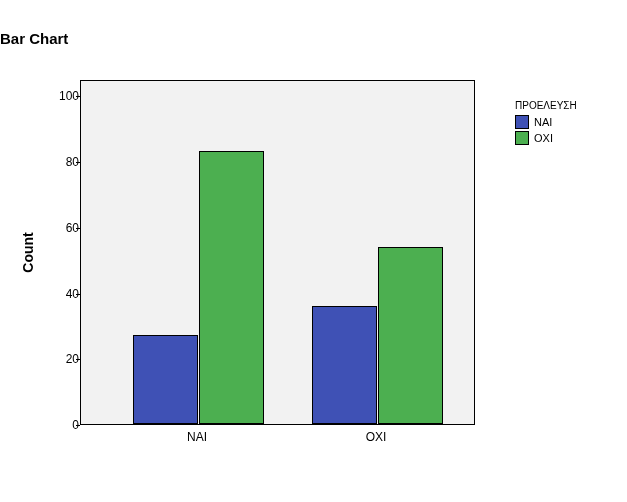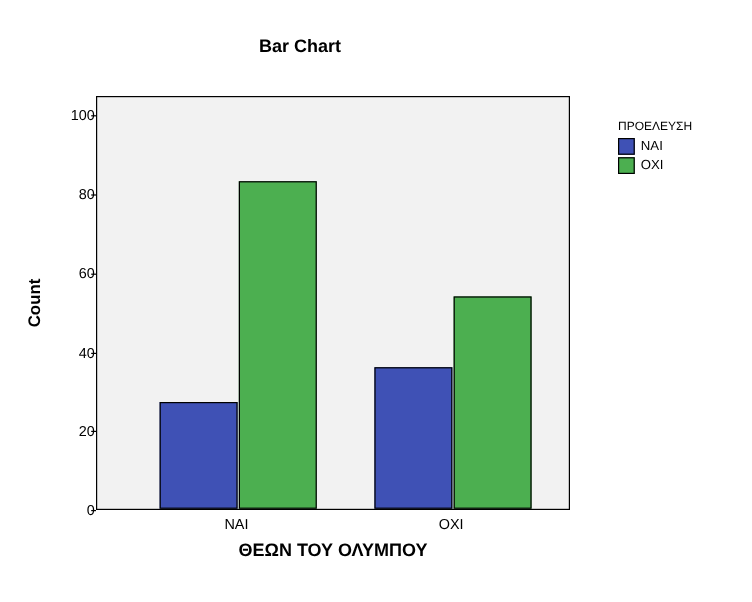--- a/index.html
+++ b/index.html
@@ -16,21 +16,21 @@
     position: absolute;
     left: 0; top: 0;
     width: 627px;
     height: 502px;
   }
   .title {
     position: absolute;
     top: 30px;
     left: 0;
     width: 500px;
-    text-align: center;
+    text-align: left;
     font-weight: bold;
     font-size: 15px;
     color: #000;
   }
   .plot {
     position: absolute;
     left: 80px;
     top: 80px;
     width: 395px;
     height: 345px;
@@ -141,21 +141,20 @@
 
     <div class="bar blue" style="left:52px;  width:65px; height:88.7px"></div>
     <div class="bar green" style="left:118px; width:65px; height:272.7px"></div>
     <div class="bar blue" style="left:231px; width:65px; height:118.3px"></div>
     <div class="bar green" style="left:297px; width:65px; height:177.4px"></div>
   </div>
 
   <div class="xtick" style="left:197px">ΝΑΙ</div>
   <div class="xtick" style="left:376px">ΟΧΙ</div>
 
-  <div class="xlabel">ΘΕΩΝ ΤΟΥ ΟΛΥΜΠΟΥ</div>
 
   <div class="legend">
     <div class="legend-title">ΠΡΟΕΛΕΥΣΗ</div>
     <div class="legend-item">
       <div class="legend-swatch blue"></div>
       <div class="legend-label">ΝΑΙ</div>
     </div>
     <div class="legend-item">
       <div class="legend-swatch green"></div>
       <div class="legend-label">ΟΧΙ</div>

